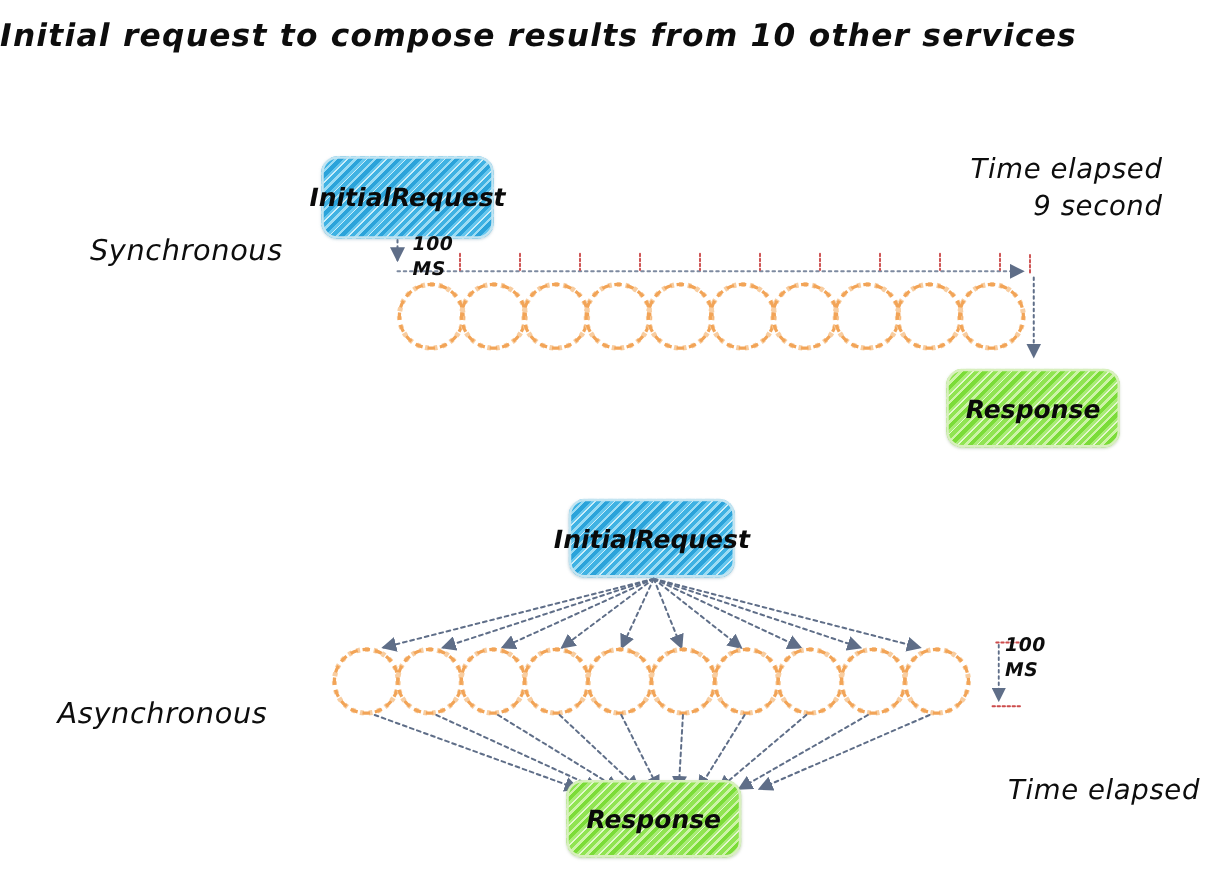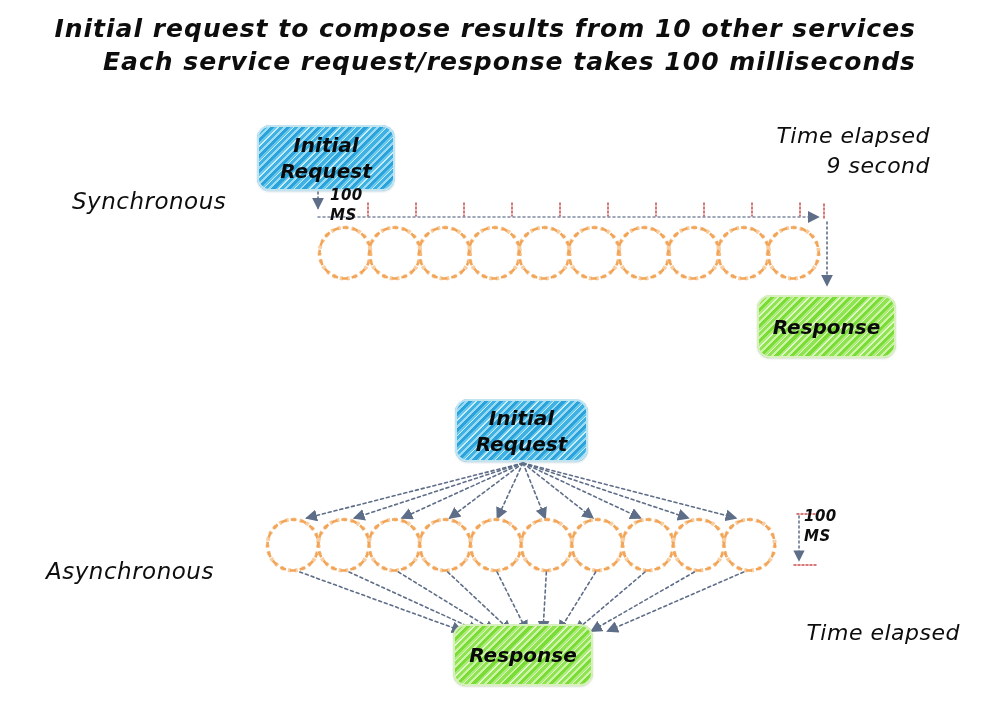--- a/index.html
+++ b/index.html
@@ -1,22 +1,22 @@
 <!DOCTYPE html>
 <html><head>
 <meta charset="utf-8">
 <style>
   html,body{margin:0;padding:0;}
   body{width:984px;height:707px;position:relative;background:#ffffff;overflow:hidden;
        font-family:"DejaVu Sans","Liberation Sans",sans-serif;color:#0d0d0d;}
   .hand{font-style:italic;}
-  .title{position:absolute;top:13px;left:0;width:916px;text-align:right;
+  .title{position:absolute;top:13px;left:0;width:916px;text-align:left;
          font-size:25px;font-weight:600;line-height:1.3;letter-spacing:1px;}
   .section-label{position:absolute;font-size:23px;font-weight:500;letter-spacing:.5px;}
-  .box{position:absolute;border-radius:13px;display:flex;flex-direction:column;
+  .box{position:absolute;border-radius:13px;display:flex;flex-direction:row;
        align-items:center;justify-content:center;text-align:center;
        font-style:italic;font-weight:600;font-size:20px;line-height:1.3;color:#0a0a0a;}
   .box.blue{
     background-color:#5fc3ea;
     background-image:repeating-linear-gradient(135deg,
       #2ba3da 0 3px,#65c6ee 3px 5px,#cdeef9 5px 6px,#3fb2e3 6px 9px,#9bdcf4 9px 11px);
     box-shadow:inset 0 0 0 2px #c2e4f1, 0 1px 2px rgba(120,160,180,.35);}
   .box.green{
     background-color:#9ce65e;
     background-image:repeating-linear-gradient(135deg,
@@ -109,21 +109,20 @@
     <line x1="645.0000000000001" y1="572" x2="575.4" y2="631" stroke="#5f6e88" stroke-width="1.6" stroke-dasharray="3 3" stroke-linecap="round" marker-end="url(#ah)"></line>
     <line x1="694.32" y1="572" x2="591.6" y2="631" stroke="#5f6e88" stroke-width="1.6" stroke-dasharray="3 3" stroke-linecap="round" marker-end="url(#ah)"></line>
     <line x1="743.64" y1="572" x2="607.8" y2="631" stroke="#5f6e88" stroke-width="1.6" stroke-dasharray="3 3" stroke-linecap="round" marker-end="url(#ah)"></line>
     <line x1="797" y1="514" x2="817" y2="514" stroke="#cc4b4b" stroke-width="1.5" stroke-dasharray="2 2" stroke-linecap="round"></line>
     <line x1="799" y1="516" x2="799" y2="560" stroke="#5f6e88" stroke-width="1.5" stroke-dasharray="2 3" stroke-linecap="round" marker-end="url(#ah)"></line>
     <line x1="794" y1="565" x2="818" y2="565" stroke="#cc4b4b" stroke-width="1.5" stroke-dasharray="2 2" stroke-linecap="round"></line>
   </svg>
 
 <div class="title hand">
   <div>Initial request to compose results from 10 other services</div>
-  <div>Each service request/response takes 100 milliseconds</div>
 </div>
 
 <div class="section-label hand" style="left:32px;top:188px;margin-left:40px;">Synchronous</div>
 
 <div class="box blue hand" style="left:257px;top:125px;width:138px;height:66px;">
   <div>Initial</div>
   <div>Request</div>
 </div>
 
 <div class="ms-label hand" style="left:330px;top:186px;">

